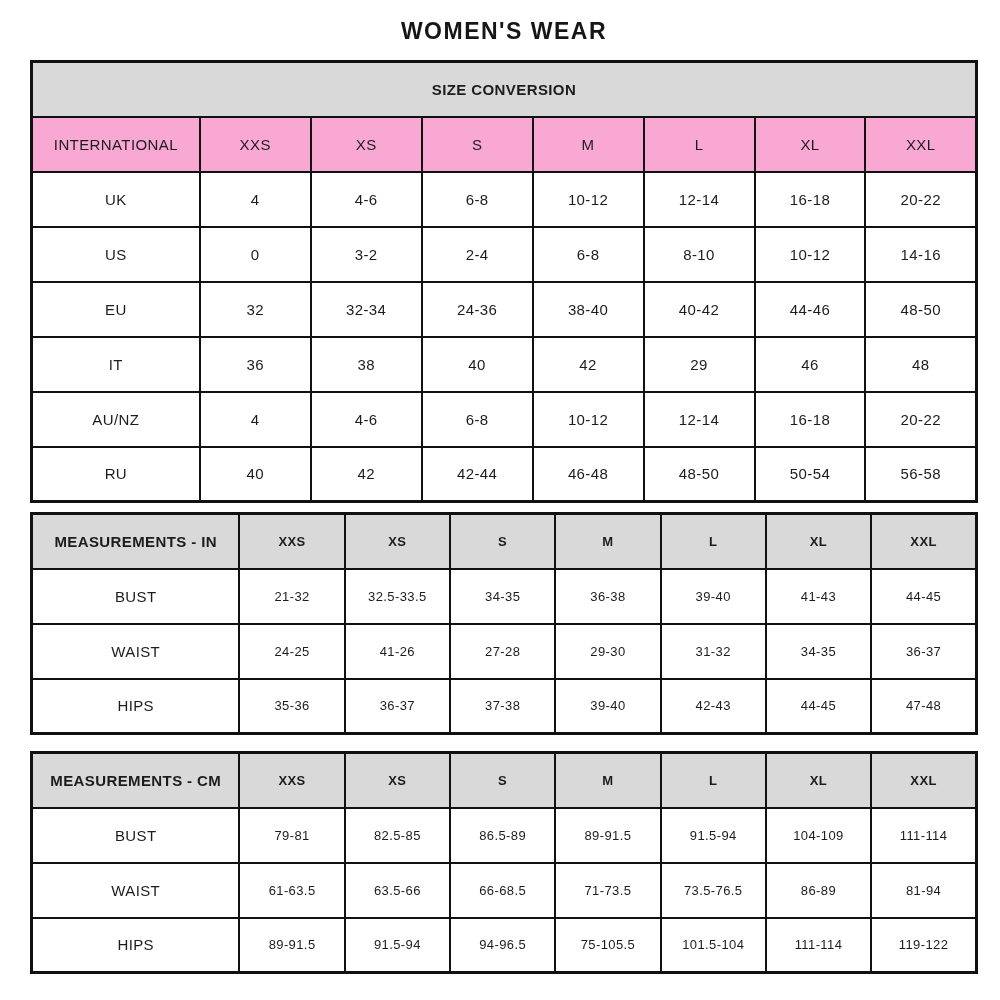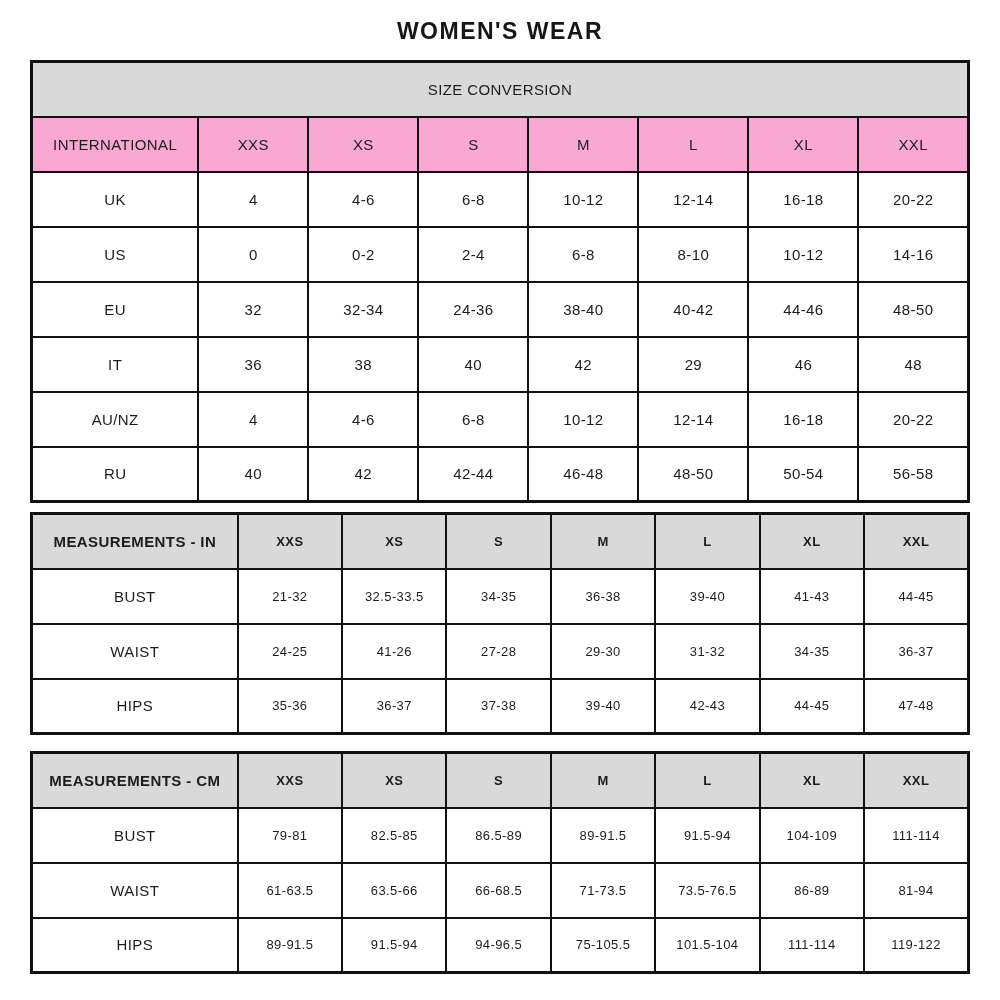--- a/index.html
+++ b/index.html
@@ -4,21 +4,21 @@
 <style>
   * { margin: 0; padding: 0; box-sizing: border-box; }
   html, body { background: #ffffff; }
   body {
     width: 1000px;
     height: 1000px;
     font-family: "Liberation Sans", sans-serif;
     color: #1c1c1c;
     overflow: hidden;
   }
-  .page { padding: 12px 30px 0 30px; }
+  .page { padding: 12px 22px 0 30px; }
   .page-title {
     text-align: center;
     font-size: 23px;
     font-weight: bold;
     letter-spacing: 1.5px;
     margin: 6px 0 15px 0;
     color: #161616;
   }
   table.tbl {
     width: 100%;
@@ -32,21 +32,21 @@
     vertical-align: middle;
     height: 55px;
     font-size: 15px;
     letter-spacing: 0.4px;
     overflow: hidden;
     white-space: nowrap;
   }
   .banner {
     background: #d9d9d9;
     height: 52px;
-    font-weight: normal;
+    font-weight: bold;
     font-size: 15px;
     letter-spacing: 0.8px;
   }
   
   .t-conv { margin-bottom: 9px; }
   .t-conv td.hd { font-weight: normal; background: #f9a8d4; }
   
   .t-meas td.hd {
     background: #d9d9d9;
     font-weight: bold;
@@ -94,21 +94,21 @@
           <td class="val">4-6</td>
           <td class="val">6-8</td>
           <td class="val">10-12</td>
           <td class="val">12-14</td>
           <td class="val">16-18</td>
           <td class="val">20-22</td>
         </tr>
         <tr>
           <td class="lbl">US</td>
           <td class="val">0</td>
-          <td class="val">0-2</td>
+          <td class="val">3-2</td>
           <td class="val">2-4</td>
           <td class="val">6-8</td>
           <td class="val">8-10</td>
           <td class="val">10-12</td>
           <td class="val">14-16</td>
         </tr>
         <tr>
           <td class="lbl">EU</td>
           <td class="val">32</td>
           <td class="val">32-34</td>

